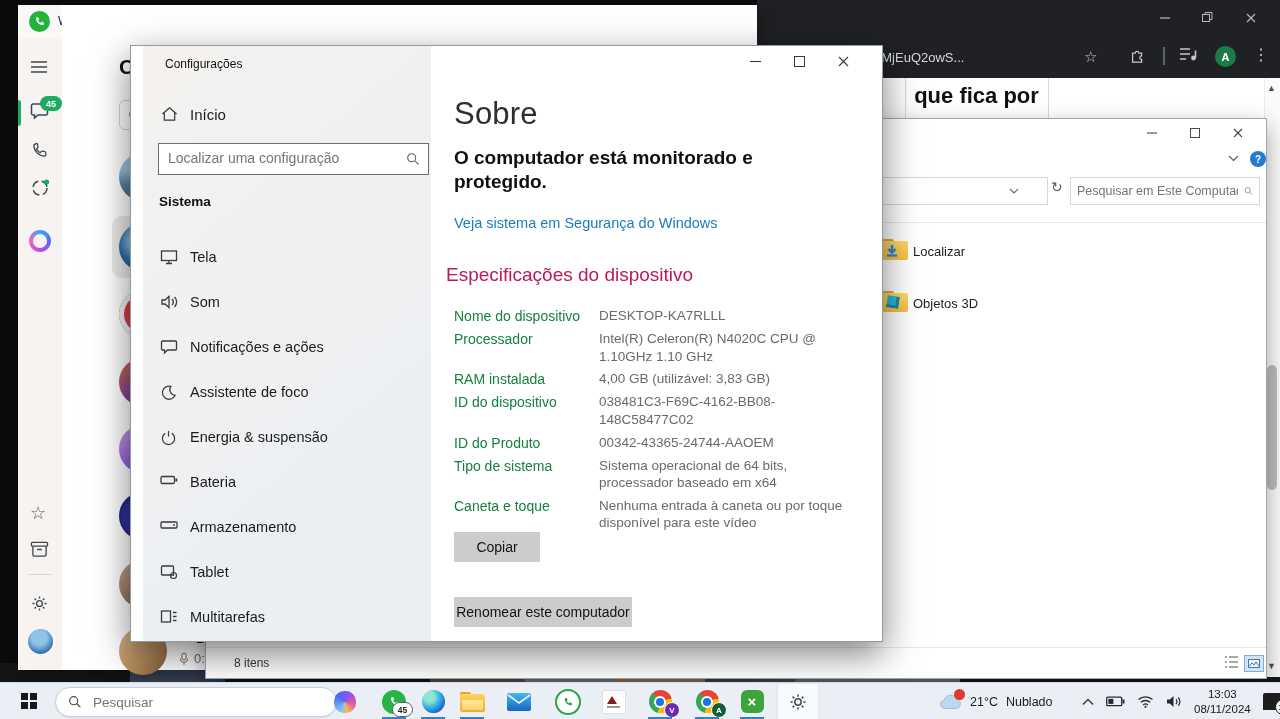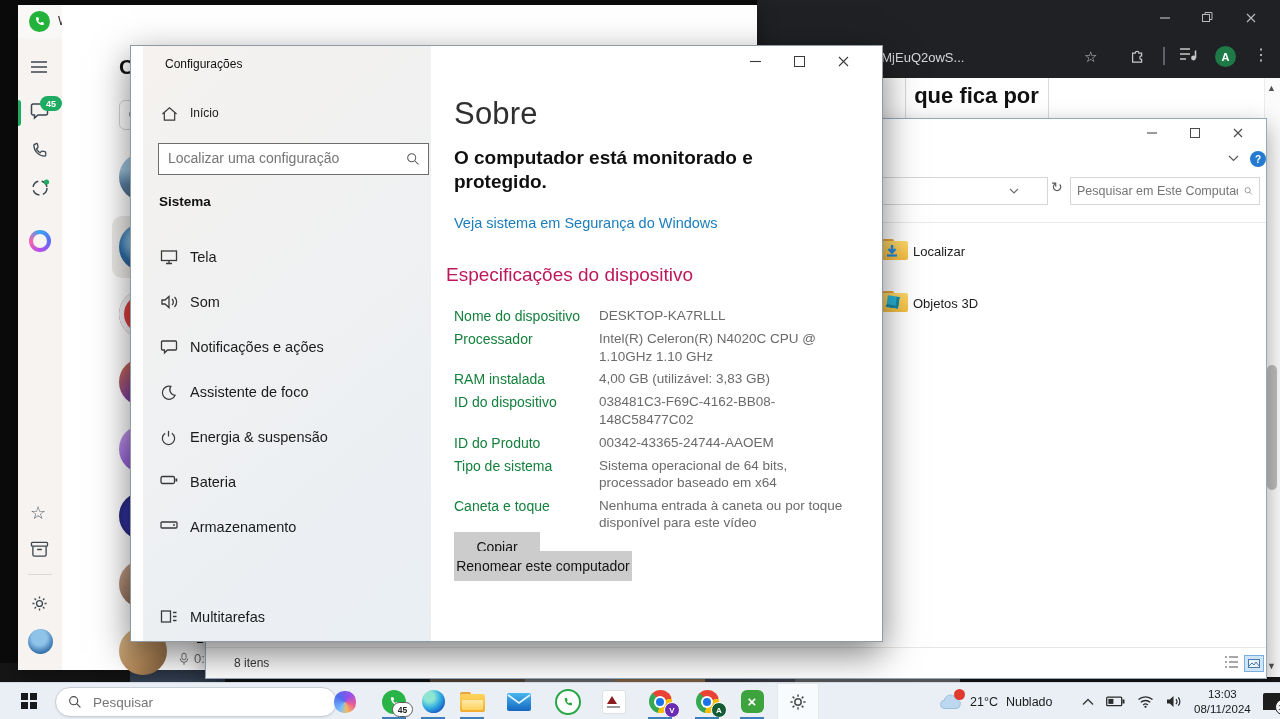--- a/index.html
+++ b/index.html
@@ -70,21 +70,21 @@
   .ex-status-text{position:absolute;left:28px;top:8px;font-size:12px;color:#3c3c3c;}
   .view-ico{position:absolute;top:7px;}
 
   
   .settings{left:130px;top:45px;width:751px;height:595px;background:#fff;border:1px solid #8f9aa3;z-index:30;box-shadow:0 12px 34px rgba(0,0,0,.5);}
   .set-nav{position:absolute;left:12px;top:0;width:300px;height:100%;background:linear-gradient(140deg,#f5f2ef 0%,#eef0f2 55%,#e9eef3 100%);}
   .set-title{position:absolute;left:22px;top:11px;font-size:12px;color:#111;}
   .set-controls{position:absolute;top:8px;left:617px;display:flex;gap:29px;z-index:2;}
   .wc-btn{width:15px;height:15px;display:flex;align-items:center;justify-content:center;}
   .home-row{position:absolute;left:0;top:52px;width:100%;height:34px;}
-  .home-row .lbl{position:absolute;left:47px;top:8px;font-size:12px;color:#1b1b1b;}
+  .home-row .lbl{position:absolute;left:47px;top:8px;font-size:15px;color:#1b1b1b;}
   .set-search{position:absolute;left:15px;top:97px;width:269px;height:30px;border:1px solid #6e6e6e;background:#fff;}
   .set-search input{border:none;outline:none;width:220px;height:28px;padding:0 9px;font-size:14px;color:#3c3c3c;background:transparent;font-family:inherit;}
   .set-search .mag{position:absolute;right:8px;top:8px;}
   .set-section{position:absolute;left:16px;top:148px;font-size:13.5px;font-weight:700;color:#111;}
   .nav-item{position:absolute;left:0;width:300px;height:45px;}
   .nav-item .ico{position:absolute;left:17px;top:13px;}
   .nav-item .lbl{position:absolute;left:47px;top:13px;font-size:14.5px;color:#1b1b1b;}
   .set-content{position:absolute;left:300px;top:0;right:0;bottom:0;background:#fff;}
   .sobre{position:absolute;left:23px;top:50px;font-size:31px;font-weight:300;color:#2f2f2f;letter-spacing:.2px;}
   .status-h{position:absolute;left:23px;top:100px;width:320px;font-size:19px;font-weight:700;line-height:1.25;color:#0f0f0f;}
@@ -454,20 +454,30 @@
       </div>
       <div class="nav-item" style="top:415px;">
         <span class="ico">
             <svg width="18" height="12" viewBox="0 0 18 12">
               <rect x="1" y="2.5" width="13.5" height="7" rx="1.5" fill="none" stroke="#3a3a3a" stroke-width="1.3"></rect>
               <rect x="15.5" y="4.5" width="1.8" height="3" fill="#3a3a3a"></rect>
             </svg>
           </span>
         <span class="lbl">Bateria</span>
       </div>
+      <div class="nav-item" style="top:505px;">
+        <span class="ico">
+            <svg width="18" height="16" viewBox="0 0 18 16">
+              <rect x="1.5" y="2" width="12" height="9" rx="1" fill="none" stroke="#3a3a3a" stroke-width="1.3"></rect>
+              <circle cx="13.5" cy="11.5" r="3" fill="none" stroke="#3a3a3a" stroke-width="1.2"></circle>
+              <path d="M13.5 10v1.8" stroke="#3a3a3a" stroke-width="1.2"></path>
+            </svg>
+          </span>
+        <span class="lbl">Tablet</span>
+      </div>
       <div class="nav-item" style="top:550px;">
         <span class="ico">
             <svg width="18" height="15" viewBox="0 0 18 15">
               <rect x="1.5" y="2" width="9" height="11" fill="none" stroke="#3a3a3a" stroke-width="1.3"></rect>
               <path d="M13 3.5h3.5M13 7.5h3.5M13 11.5h3.5" stroke="#3a3a3a" stroke-width="1.3"></path>
             </svg>
           </span>
         <span class="lbl">Multitarefas</span>
       </div>
     </div>
@@ -501,21 +511,21 @@
         <div class="spec-row">
           <div class="spec-label">Tipo de sistema</div>
           <div class="spec-value">Sistema operacional de 64 bits, processador baseado em x64</div>
         </div>
         <div class="spec-row">
           <div class="spec-label">Caneta e toque</div>
           <div class="spec-value">Nenhuma entrada à caneta ou por toque disponível para este vídeo</div>
         </div>
       </div>
       <div class="set-btn" style="top:486px;width:86px;height:30px;">Copiar</div>
-      <div class="set-btn" style="top:505px;width:178px;height:30px;">Renomear este computador</div>
+      <div class="set-btn" style="top:551px;width:178px;height:30px;">Renomear este computador</div>
     </div>
 
     <div class="set-controls">
       <span class="wc-btn">
           <svg width="11" height="11">
             <path d="M0 5.5h11" stroke="#3a3a3a" stroke-width="1.1"></path>
           </svg>
         </span>
       <span class="wc-btn">
           <svg width="11" height="11">

